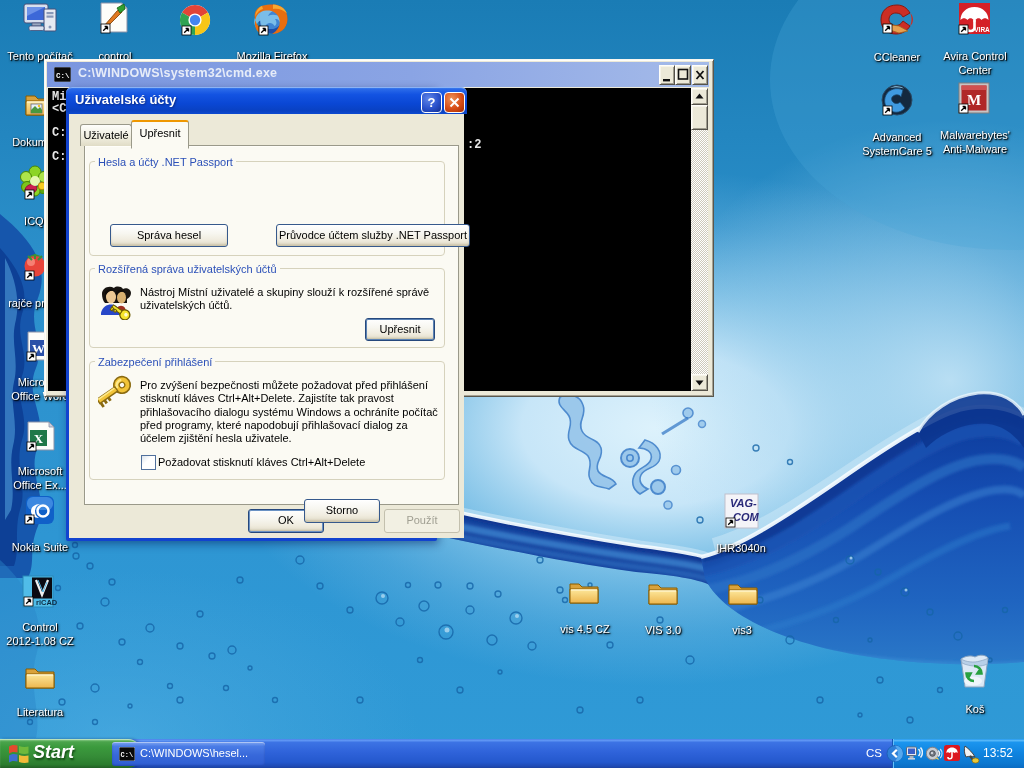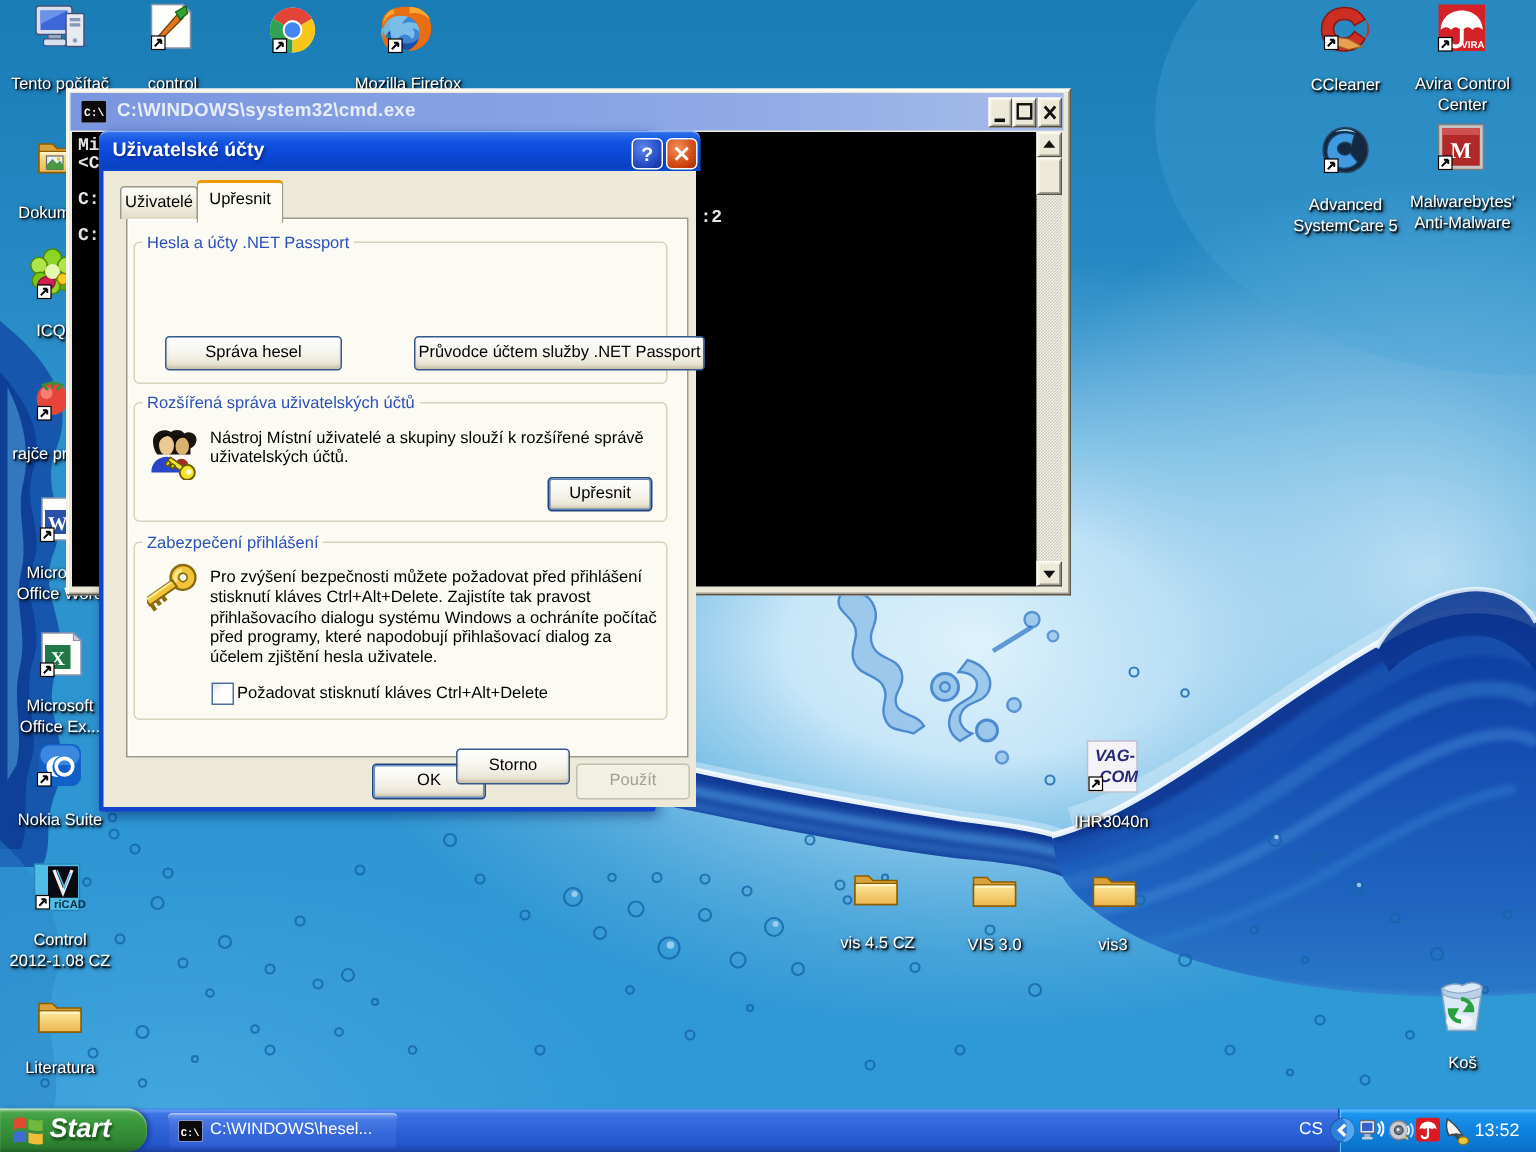--- a/index.html
+++ b/index.html
@@ -494,21 +494,21 @@
  <div class="abs lbtn" style="left:238px;top:412px;width:74px;height:22px;line-height:21px;">Storno</div>
  <div class="abs" style="left:318px;top:422px;width:74px;height:22px;line-height:21px;border:1px solid #c3c0ae;border-radius:3px;background:#f2f0e3;color:#a09f92;text-align:center;">Použít</div>
 </div>
 <div class="abs" id="tb" style="left:0;top:739px;width:1024px;height:29px;
   background:linear-gradient(180deg,#4a81ea 0%,#5f96f4 5%,#3c73e4 12%,#2f63da 45%,#2458cd 80%,#1f4ab4 94%,#1c429f 100%);">
  <div class="abs" style="left:892px;top:0;width:132px;height:29px;
    background:linear-gradient(180deg,#1f97f0 0%,#55b7f9 5%,#1b95ee 12%,#0f84e0 48%,#0c77cf 85%,#0a6bc2 100%);
    border-left:1px solid #1358b8;box-shadow:inset 1px 0 0 #66c0fa;"></div>
  <div class="abs" style="left:0;top:0;width:98px;height:29px;border-radius:0 13px 13px 0;
    background:linear-gradient(180deg,#8ed08a 0%,#4aa44b 10%,#3b9a3d 28%,#358c37 60%,#2b7c2e 88%,#225f25 100%);
-   box-shadow:inset 0 1px 1px rgba(255,255,255,0.5), 2px 0 3px rgba(0,20,80,0.4);">
+   box-shadow:inset 0 1px 1px rgba(255,255,255,0.5), 2px 0 3px rgba(0,20,80,0.4);padding-left:43px;">
   <svg class="abs" style="left:8px;top:4px" width="22" height="21" viewBox="0 0 22 21">
    <defs>
             <filter id="bl">
               <feGaussianBlur stdDeviation="0.3"></feGaussianBlur>
             </filter>
           </defs>
    <path d="M1,3.5 C3,2 6,1.5 9.5,2.5 L9.5,9.5 C6,8.5 3,9 1,10.5 Z" fill="#e24a2e"></path>
    <path d="M11,3 C14,4 17,4.2 20.5,3.6 L20.5,10.6 C17,11.2 14,11 11,10 Z" fill="#6fb93c"></path>
    <path d="M1,12.5 C3,11 6,10.5 9.5,11.5 L9.5,18.5 C6,17.5 3,18 1,19.5 Z" fill="#3e6ed0"></path>
    <path d="M11,12 C14,13 17,13.2 20.5,12.6 L20.5,19.6 C17,20.2 14,20 11,19 Z" fill="#f2bb38"></path>

